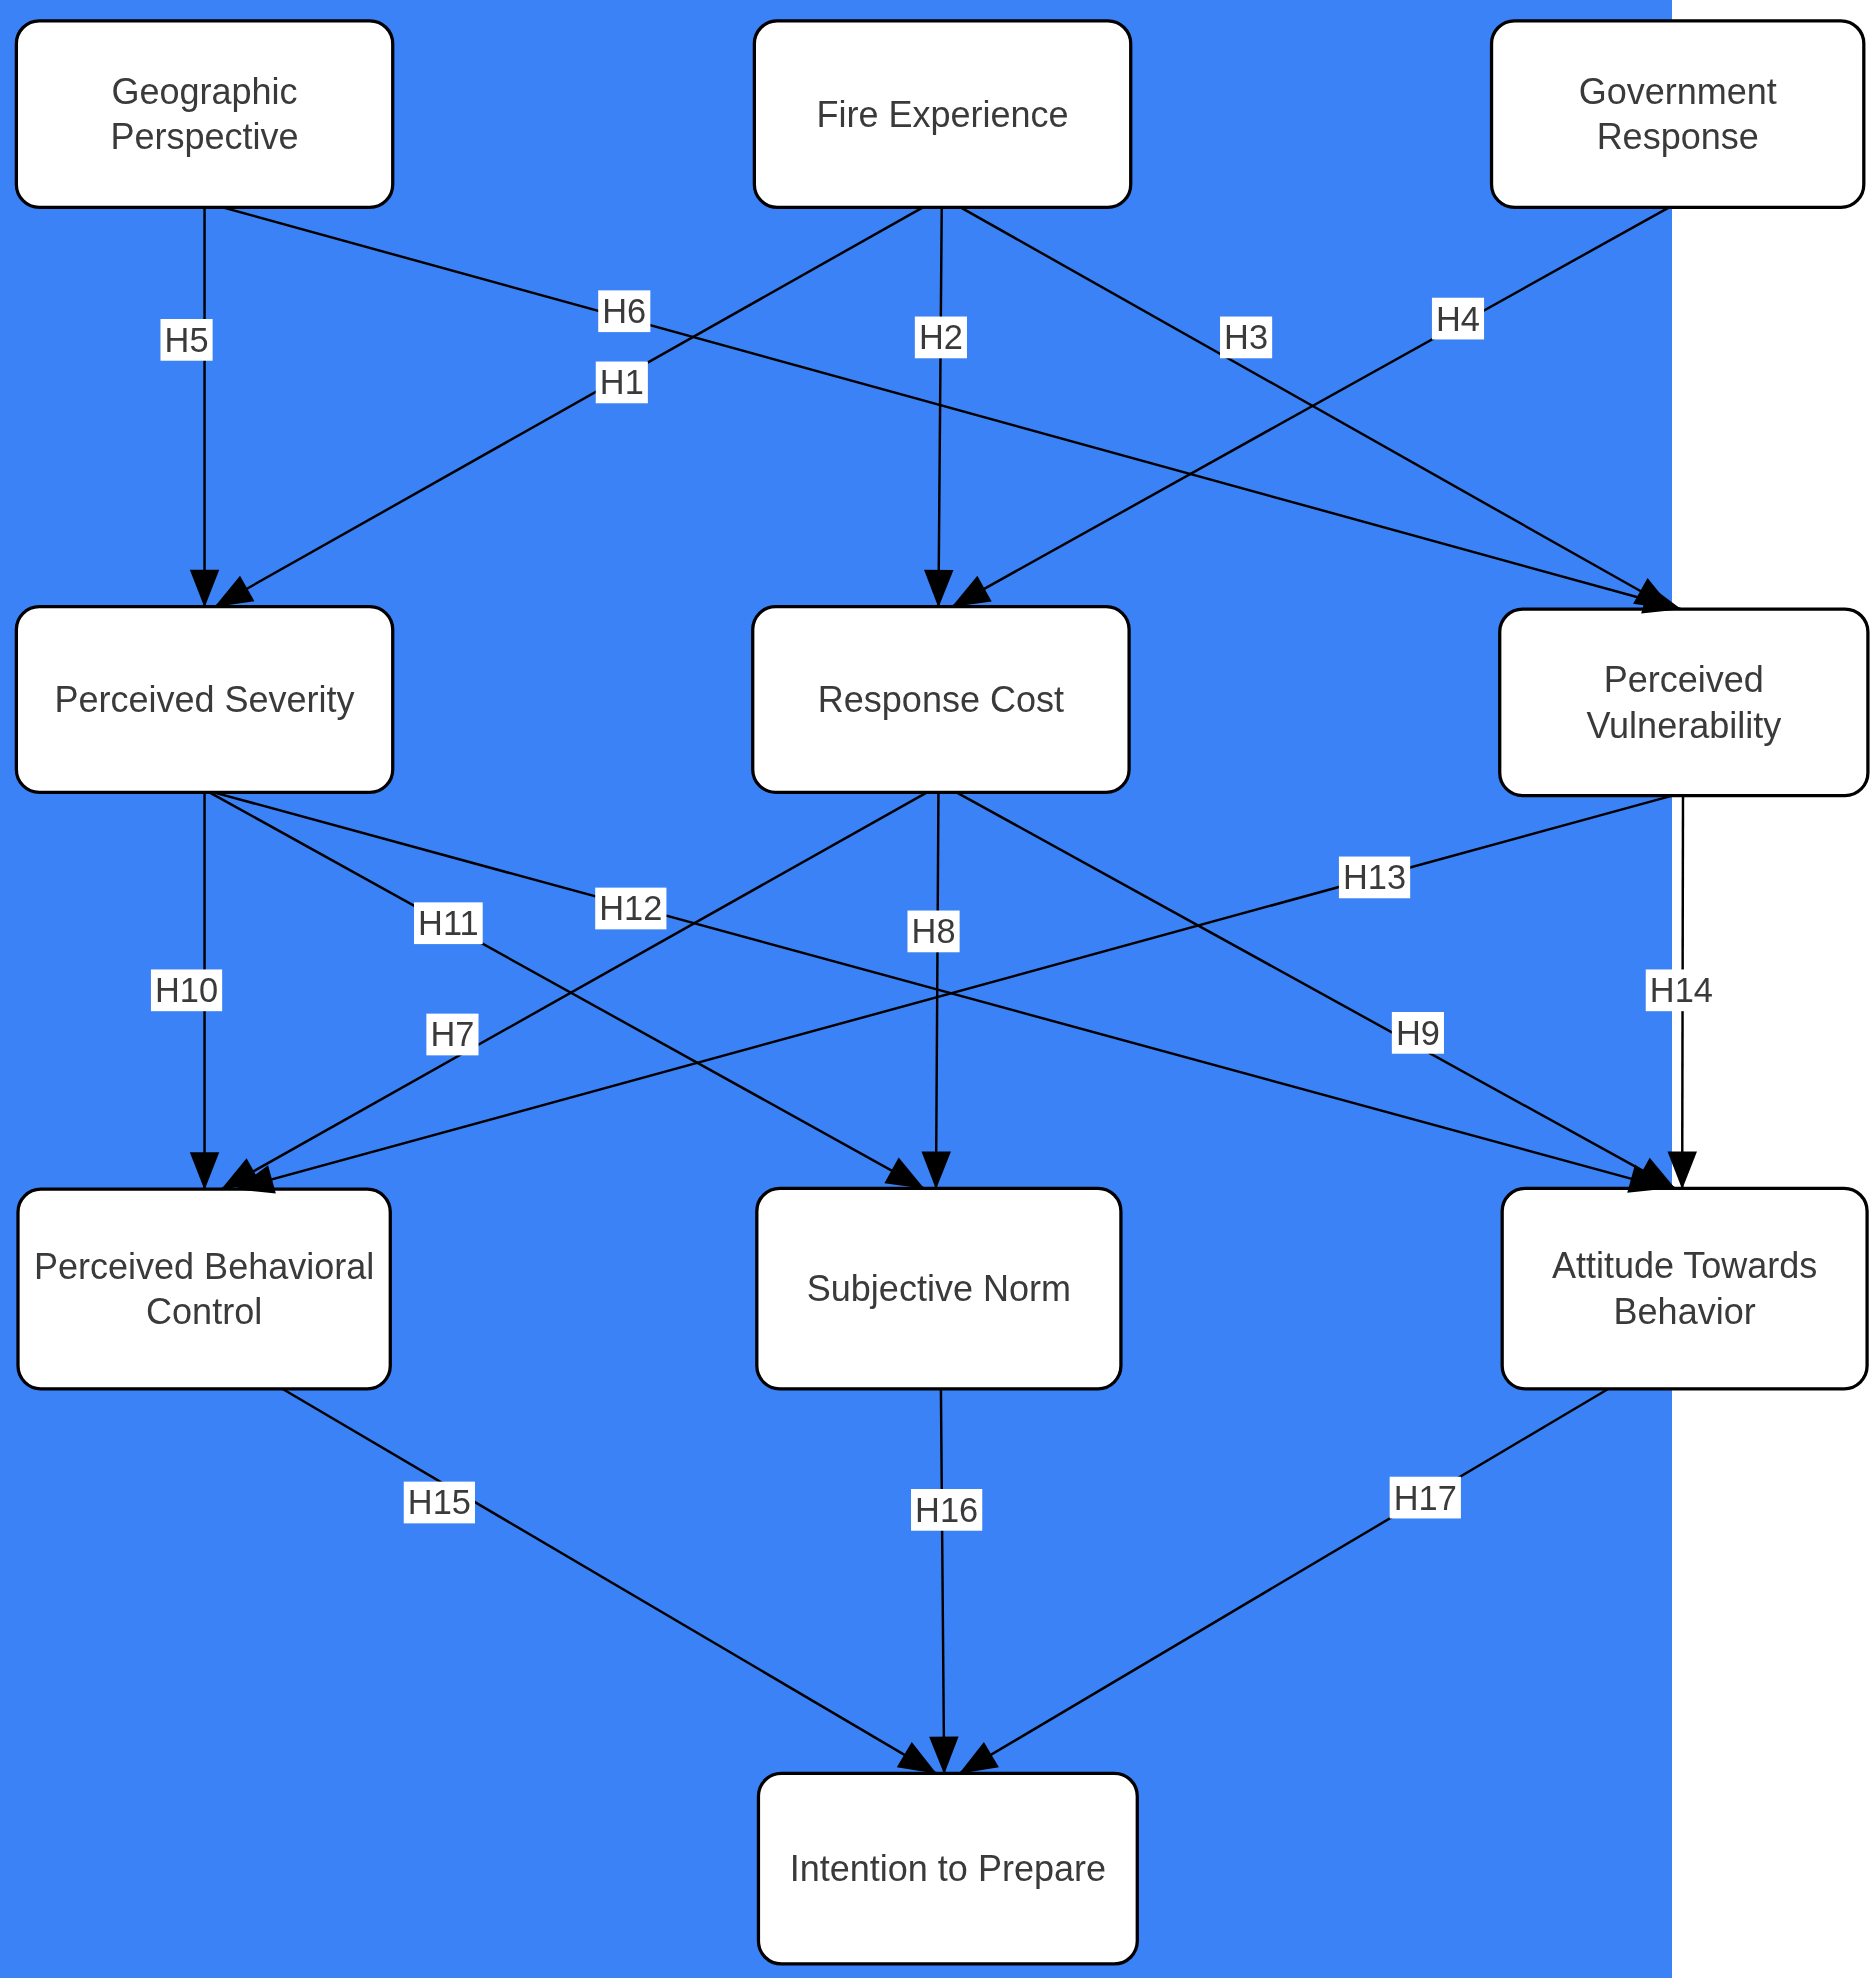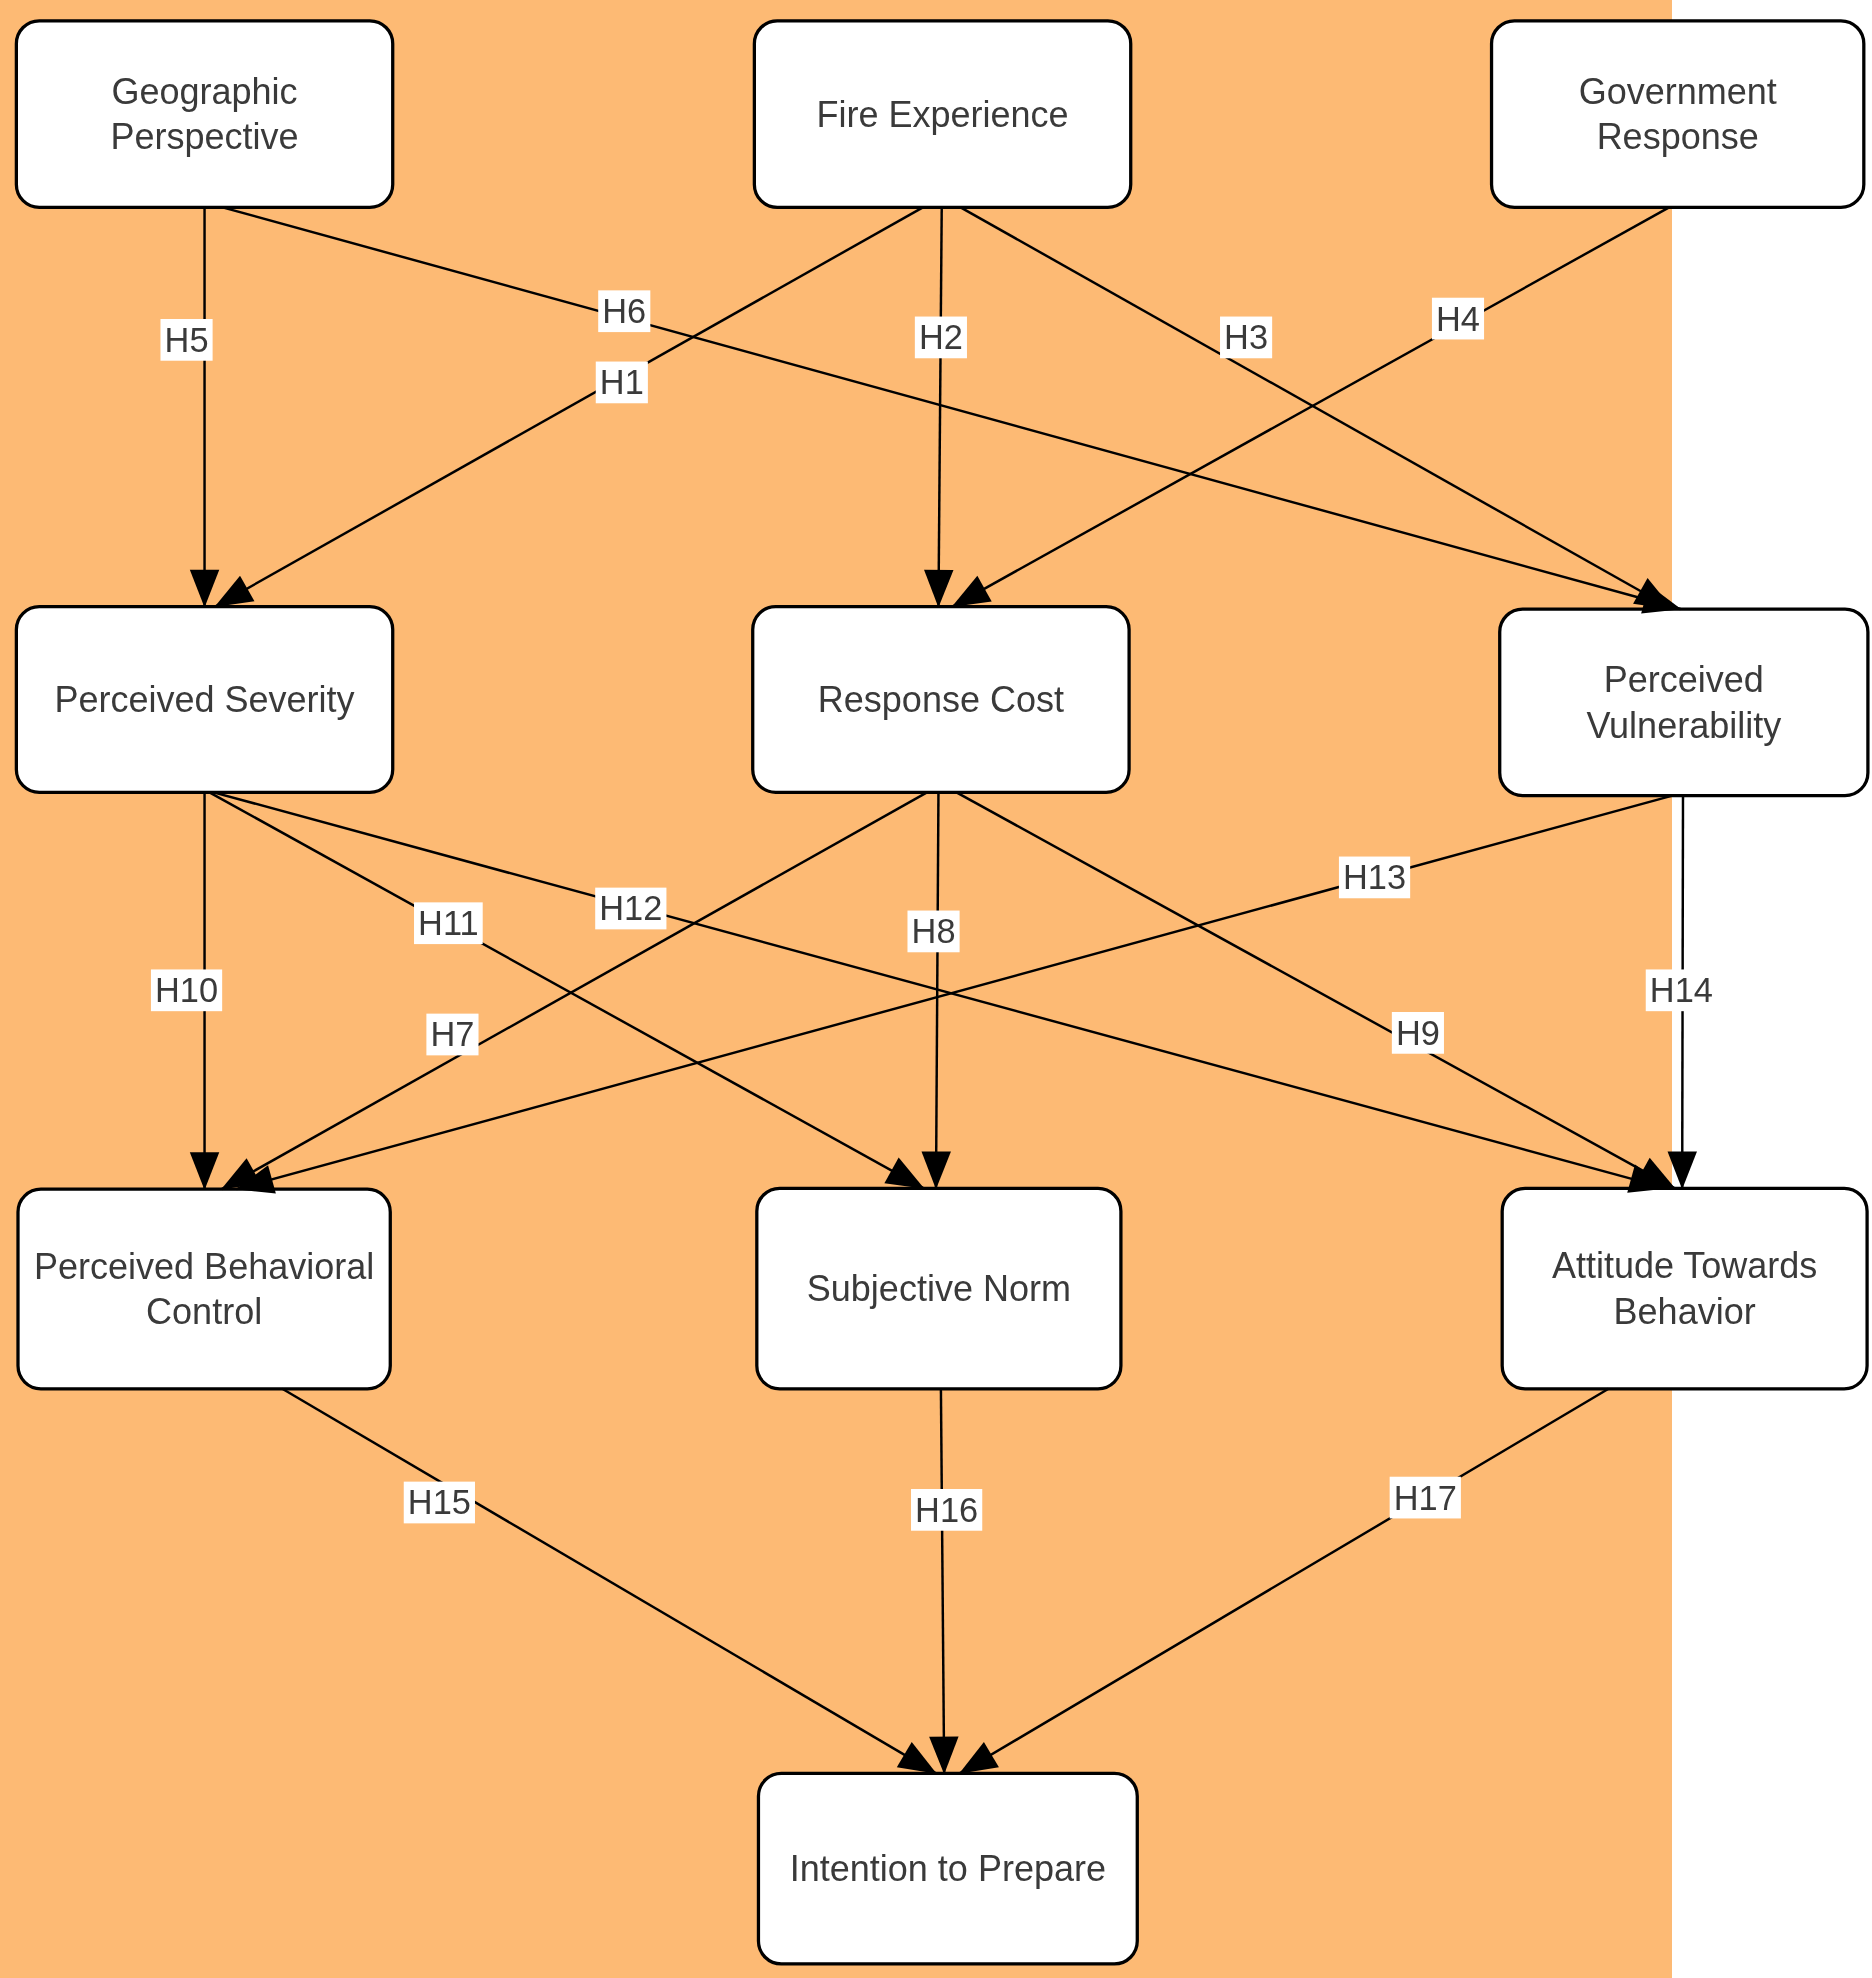--- a/index.html
+++ b/index.html
@@ -3,21 +3,21 @@
 <meta charset="utf-8">
 <style>
   html, body {
     margin: 0;
     padding: 0;
     background: #ffffff;
   }
   .canvas-wrap {
     width: 1672px;
     height: 1979px;
-    background: #fdba74;
+    background: #3b82f6;
     position: relative;
   }
   svg.diagram {
     display: block;
     width: 1872px;
     height: 1979px;
   }
   svg.diagram text {
     font-family: "Liberation Sans", "DejaVu Sans", sans-serif;
   }

